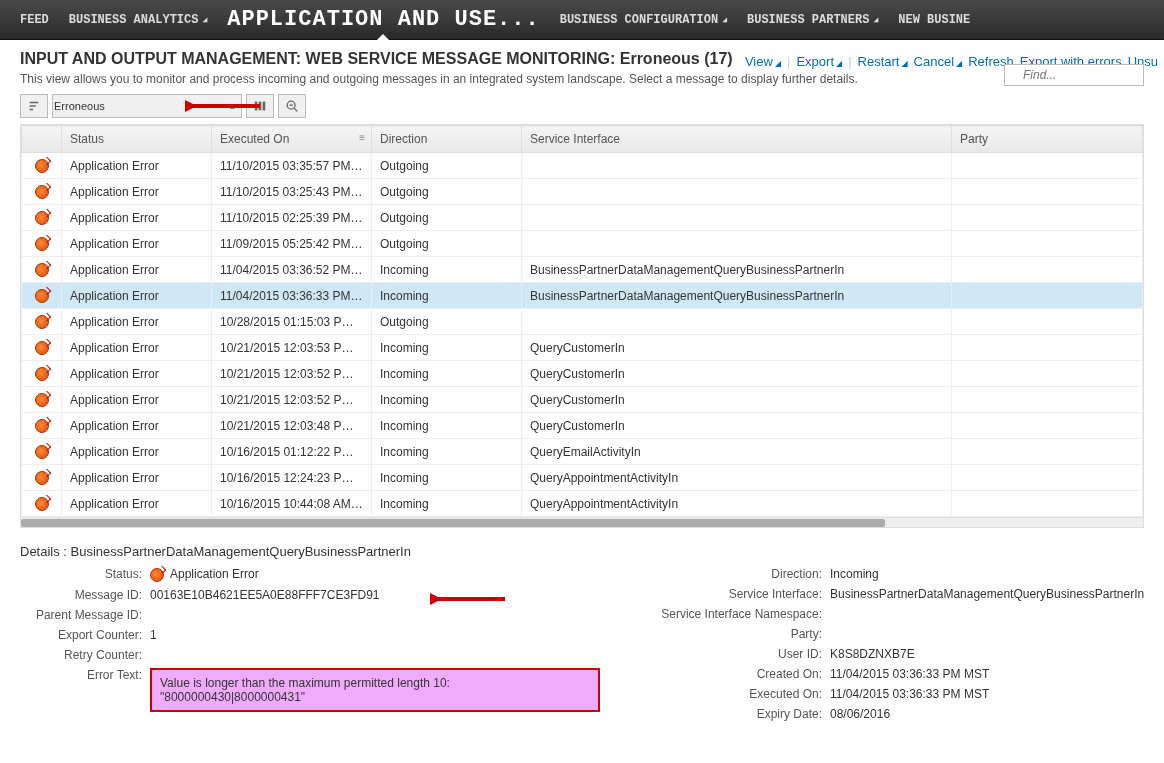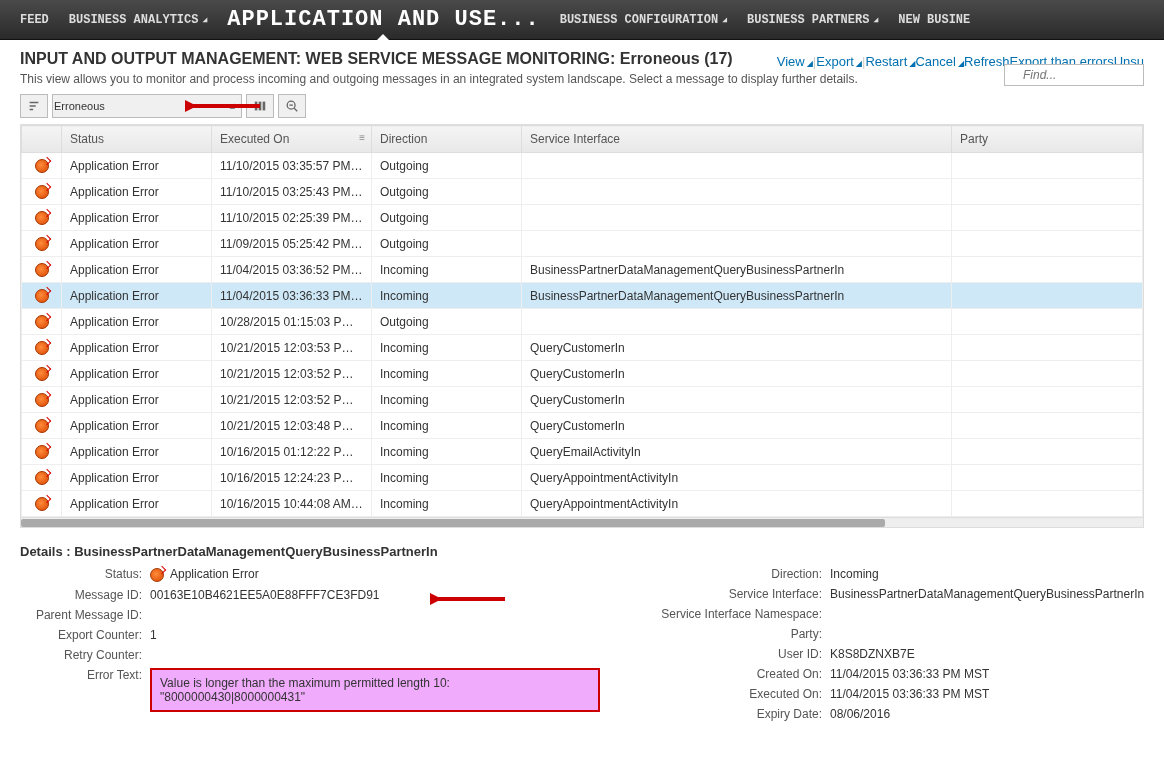--- a/index.html
+++ b/index.html
@@ -11,21 +11,21 @@
   .topnav-item.active { color: #fff; font-size: 22px; font-weight: bold; letter-spacing: 1px; position: relative; }
   .topnav-item .caret { margin-left: 4px; font-size: 8px; }
   .topnav-item.active::after { content: ""; position: absolute; bottom: -1px; left: 50%; margin-left: -6px; border: 6px solid transparent; border-bottom-color: #fff; }
 
   
   .page { padding: 10px 20px; }
   .page-title { font-size: 16px; font-weight: bold; color: #333; margin-bottom: 4px; }
   .page-desc { font-size: 12px; color: #555; margin-bottom: 8px; }
 
   
-  .actions { position: absolute; right: 20px; top: 54px; display: flex; align-items: center; font-size: 13px; }
+  .actions { position: absolute; right: 6px; top: 54px; display: flex; gap: 6px; align-items: center; font-size: 13px; }
   .actions a { color: #0070b1; text-decoration: none; cursor: pointer; }
   .actions .sep { color: #ccc; }
   .actions .caret { font-size: 8px; color: #0070b1; margin-left: 2px; }
 
   
   .toolbar { display: flex; align-items: center; gap: 4px; margin-bottom: 6px; position: relative; }
   .tbtn { border: 1px solid #bbb; background: #f0f0f0; height: 24px; display: flex; align-items: center; justify-content: center; padding: 0 6px; cursor: pointer; font-size: 11px; }
   .tbtn.dropdown { min-width: 190px; justify-content: flex-start; position: relative; padding-left: 1px; }
   .tbtn.dropdown::after { content: "◢"; position: absolute; right: 6px; font-size: 7px; color: #666; }
   .tbtn svg { width: 14px; height: 14px; }
@@ -51,21 +51,21 @@
   col.c-exec { width: 160px; }
   col.c-dir { width: 150px; }
   col.c-si { width: 430px; }
   col.c-party { width: auto; }
 
   .hscroll { height: 10px; background: #eee; position: relative; border-top: 1px solid #ddd; }
   .hscroll .thumb { position: absolute; left: 0; width: 77%; height: 8px; top: 1px; background: #aaa; border-radius: 2px; }
 
   
   .details { margin-top: 16px; }
-  .details-title { font-size: 13px; font-weight: bold; margin-bottom: 8px; }
+  .details-title { font-size: 13px; font-weight: normal; margin-bottom: 8px; }
   .details-grid { display: flex; gap: 40px; }
   .details-col { flex: 1; }
   .field { display: flex; margin-bottom: 6px; font-size: 12px; align-items: flex-start; }
   .field-label { width: 130px; text-align: right; color: #555; padding-right: 8px; flex-shrink: 0; }
   .field-value { color: #333; }
   .field .status-icon { margin-right: 6px; }
   .error-text { border: 2px solid #c00; background: #f0abfc; padding: 6px 8px; display: inline-block; min-width: 450px; }
 
 </style>
 </head>
@@ -92,21 +92,21 @@
 <div class="page">
 
   <div class="actions">
     <a><span>View</span><span class="caret">◢</span></a>
       <span class="sep">|</span>
     <a><span>Export</span><span class="caret">◢</span></a>
       <span class="sep">|</span>
     <a><span>Restart</span><span class="caret">◢</span></a>
     <a><span>Cancel</span><span class="caret">◢</span></a>
     <a>Refresh</a>
-    <a>Export than errors</a>
+    <a>Export with errors</a>
     <a>Unsu</a>
   </div>
 
   <div class="page-title">INPUT AND OUTPUT MANAGEMENT: WEB SERVICE MESSAGE MONITORING: Erroneous (17)</div>
   <div class="page-desc">This view allows you to monitor and process incoming and outgoing messages in an integrated system landscape. Select a message to display further details.</div>
 
   <div class="toolbar">
     <div class="tbtn">
       <svg viewBox="0 0 16 16">
           <path d="M3 4h10M3 8h7M3 12h4" stroke="#666" stroke-width="1.5" fill="none"></path>

